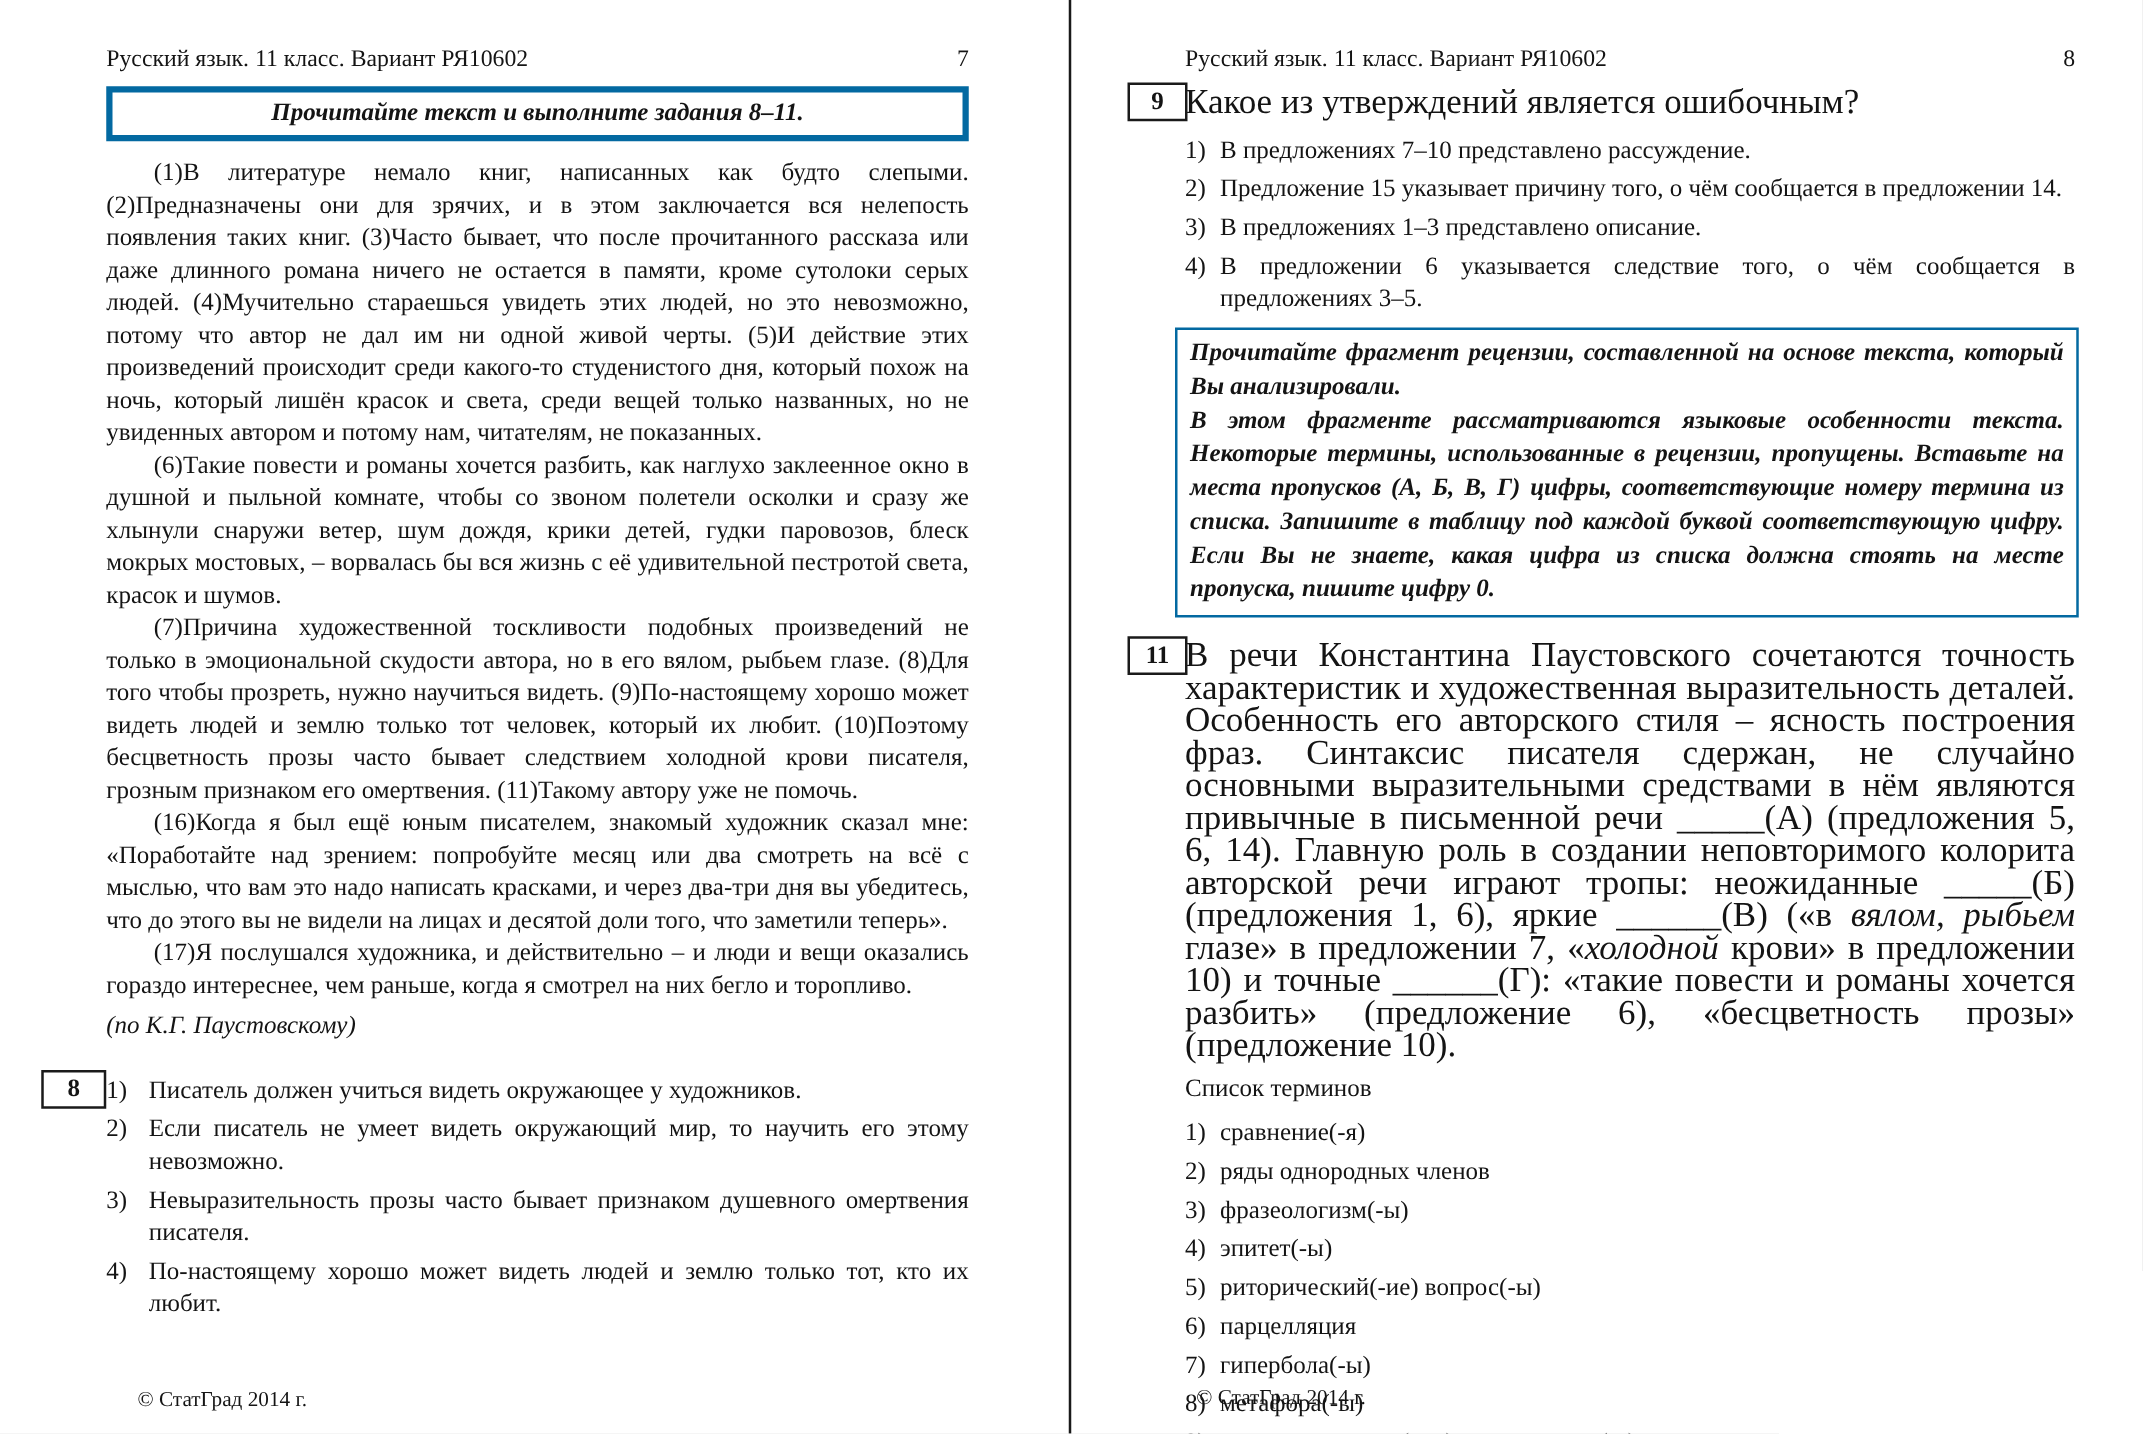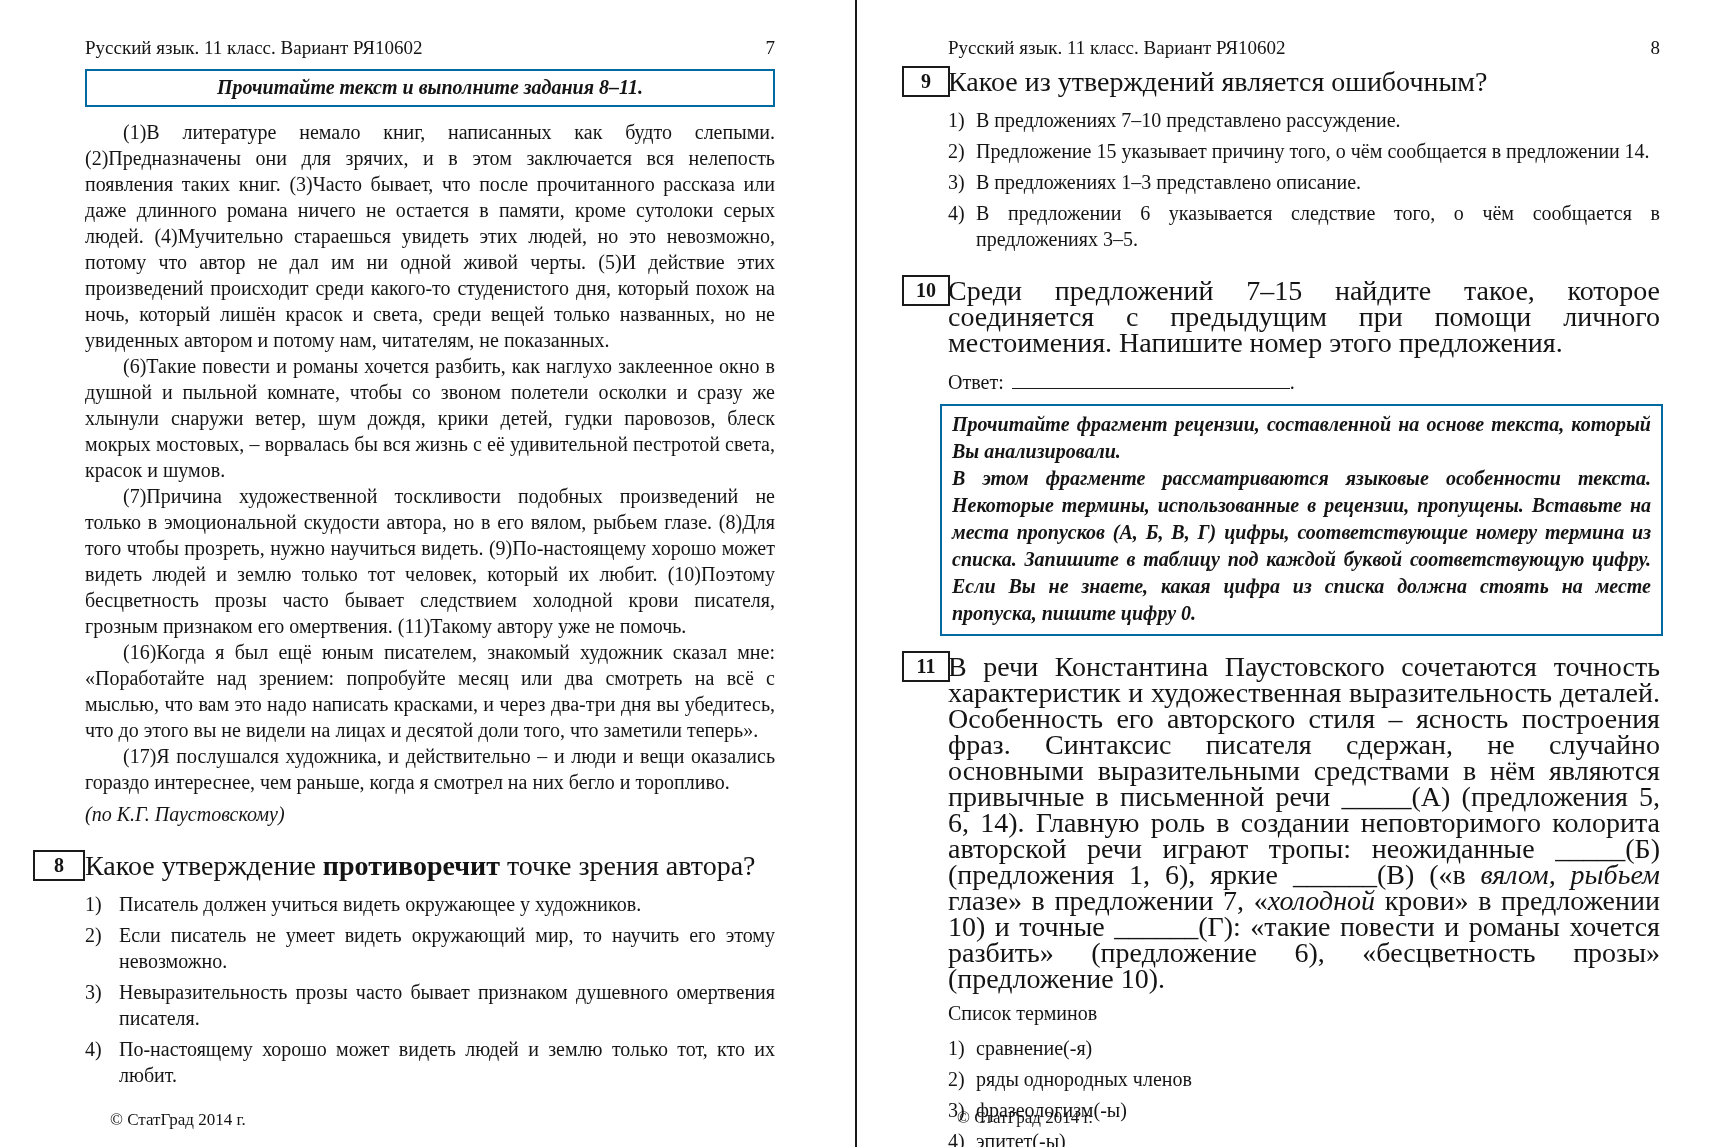--- a/index.html
+++ b/index.html
@@ -10,21 +10,21 @@
   .divider { position:absolute; left:855px; top:0; width:2px; height:1147px; background:#1a1a1a; }
   .page { position:absolute; top:13px; height:1147px; box-sizing:border-box; }
   .page-left  { left:0;   width:855px; padding:24px 80px 0 85px; }
   .page-right { left:857px; width:857px; padding:24px 54px 0 91px; }
 
   .pg-header { display:flex; justify-content:space-between; align-items:baseline;
                font-size:19px; margin-bottom:10px; }
   .pg-num { font-size:19px; }
 
   .instr-box {
-    border:2px solid #0369a1; text-align:center; font-weight:bold; font-style:italic;
+    border:5px solid #0369a1; text-align:center; font-weight:bold; font-style:italic;
     font-size:20px; padding:5px 4px 6px; margin-bottom:12px;
   }
 
   .body-text p {
     margin:0; font-size:20px; line-height:26px; text-align:justify; text-align-last:left;
     text-indent:38px;
   }
   .attribution { text-align:center; font-style:italic; text-indent:0 !important; margin-top:6px !important; }
 
   .question { position:relative; margin-top:26px; }
@@ -75,21 +75,20 @@
       <p>(1)В литературе немало книг, написанных как будто слепыми. (2)Предназначены они для зрячих, и в этом заключается вся нелепость появления таких книг. (3)Часто бывает, что после прочитанного рассказа или даже длинного романа ничего не остается в памяти, кроме сутолоки серых людей. (4)Мучительно стараешься увидеть этих людей, но это невозможно, потому что автор не дал им ни одной живой черты. (5)И действие этих произведений происходит среди какого-то студенистого дня, который похож на ночь, который лишён красок и света, среди вещей только названных, но не увиденных автором и потому нам, читателям, не показанных.</p>
       <p>(6)Такие повести и романы хочется разбить, как наглухо заклеенное окно в душной и пыльной комнате, чтобы со звоном полетели осколки и сразу же хлынули снаружи ветер, шум дождя, крики детей, гудки паровозов, блеск мокрых мостовых, – ворвалась бы вся жизнь с её удивительной пестротой света, красок и шумов.</p>
       <p>(7)Причина художественной тоскливости подобных произведений не только в эмоциональной скудости автора, но в его вялом, рыбьем глазе. (8)Для того чтобы прозреть, нужно научиться видеть. (9)По-настоящему хорошо может видеть людей и землю только тот человек, который их любит. (10)Поэтому бесцветность прозы часто бывает следствием холодной крови писателя, грозным признаком его омертвения. (11)Такому автору уже не помочь.</p>
       <p>(16)Когда я был ещё юным писателем, знакомый художник сказал мне: «Поработайте над зрением: попробуйте месяц или два смотреть на всё с мыслью, что вам это надо написать красками, и через два-три дня вы убедитесь, что до этого вы не видели на лицах и десятой доли того, что заметили теперь».</p>
       <p>(17)Я послушался художника, и действительно – и люди и вещи оказались гораздо интереснее, чем раньше, когда я смотрел на них бегло и торопливо.</p>
       <p class="attribution">(по К.Г. Паустовскому)</p>
     </div>
 
     <div class="question">
       <div class="qbox">8</div>
-      <p class="q-prompt"><span>Какое утверждение </span><span style="font-weight: bold;">противоречит</span><span> точке зрения автора?</span></p>
       <div class="opts">
         <div class="opt">
           <span class="opt-num">1)</span>
           <span class="opt-text">Писатель должен учиться видеть окружающее у художников.</span>
         </div>
         <div class="opt">
           <span class="opt-num">2)</span>
           <span class="opt-text">Если писатель не умеет видеть окружающий мир, то научить его этому невозможно.</span>
         </div>
         <div class="opt">
@@ -130,27 +129,20 @@
           <span class="opt-num">3)</span>
           <span class="opt-text">В предложениях 1–3 представлено описание.</span>
         </div>
         <div class="opt">
           <span class="opt-num">4)</span>
           <span class="opt-text">В предложении 6 указывается следствие того, о чём сообщается в предложениях 3–5.</span>
         </div>
       </div>
     </div>
 
-    <div class="question">
-      <div class="qbox">10</div>
-      <p class="q-prompt">Среди предложений 7–15 найдите такое, которое соединяется с предыдущим при помощи личного местоимения. Напишите номер этого предложения.</p>
-      <div class="answer-line">
-        <span>Ответ:</span><span class="blank"></span><span>.</span>
-      </div>
-    </div>
 
     <div class="review-box">
       <p>Прочитайте фрагмент рецензии, составленной на основе текста, который Вы анализировали.</p>
       <p>В этом фрагменте рассматриваются языковые особенности текста. Некоторые термины, использованные в рецензии, пропущены. Вставьте на места пропусков (А, Б, В, Г) цифры, соответствующие номеру термина из списка. Запишите в таблицу под каждой буквой соответствующую цифру. Если Вы не знаете, какая цифра из списка должна стоять на месте пропуска, пишите цифру 0.</p>
     </div>
 
     <div class="question" style="margin-top:18px;">
       <div class="qbox">11</div>
       <p class="q-prompt"><span>В речи Константина Паустовского сочетаются точность характеристик и художественная выразительность деталей. Особенность его авторского стиля – ясность построения фраз. Синтаксис писателя сдержан, не случайно основными выразительными средствами в нём являются привычные в письменной речи _____(А) (предложения 5, 6, 14). Главную роль в создании неповторимого колорита авторской речи играют тропы: неожиданные _____(Б) (предложения 1, 6), яркие ______(В) («в </span><span style="font-style: italic;">вялом, рыбьем</span><span> глазе» в предложении 7, «</span><span style="font-style: italic;">холодной</span><span> крови» в предложении 10) и точные ______(Г): «такие повести и романы хочется разбить» (предложение 6), «бесцветность прозы» (предложение 10).</span></p>
       <div class="terms-title">Список терминов</div>

